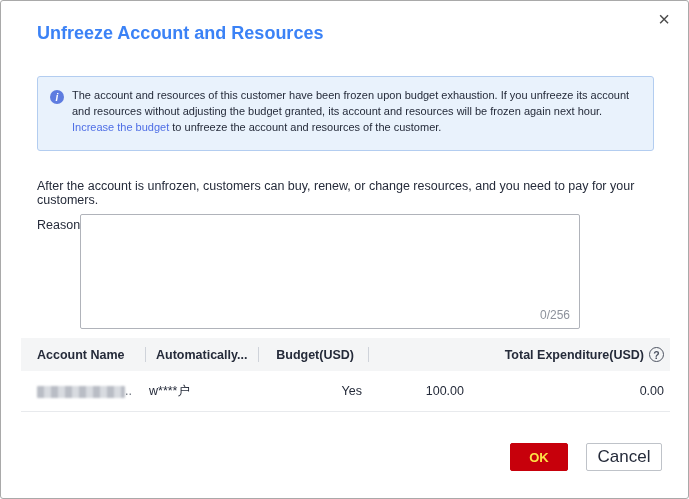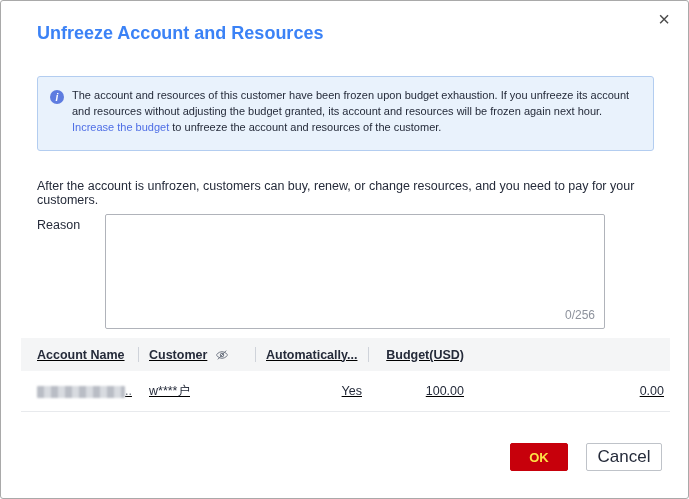--- a/index.html
+++ b/index.html
@@ -35,32 +35,32 @@
   }
   .link { color:#4e6ee5; text-decoration:none; cursor:pointer; }
   .description {
     position:absolute; left:36px; top:178px; width:630px;
     font-size:12.5px; color:#252b3a;
   }
   .reason-label {
     position:absolute; left:36px; top:217px;
     font-size:12.5px; color:#252b3a;
   }
-  .reason-wrap { position:absolute; left:104px; top:213px; width:500px; height:115px; }
+  .reason-wrap { position:absolute; left:79px; top:213px; width:500px; height:115px; }
   .reason-textarea {
     width:100%; height:100%; resize:none; outline:none;
     border:1px solid #b0b3ba; border-radius:2px;
     padding:8px 10px; font-size:12.5px; color:#252b3a;
     font-family:"Liberation Sans", sans-serif;
   }
   .char-counter {
     position:absolute; right:10px; bottom:7px;
     font-size:12px; color:#8d929c; pointer-events:none;
   }
-  .table { position:absolute; left:20px; top:337px; width:649px; font-size:12.5px;text-decoration:underline; }
+  .table { position:absolute; left:20px; top:337px; width:649px; font-size:12.5px; }
   .thead { display:flex; align-items:center; height:33px; background:#f4f5f6; color:#252b3a; font-weight:bold; }
   .trow  { display:flex; align-items:center; height:41px; background:#fff; color:#252b3a; border-bottom:1px solid #e8eaed; }
   .c1 { flex:0 0 117px; padding-left:16px; text-align:left; }
   .c2 { flex:0 0 110px; padding-left:11px; text-align:left; }
   .c3 { flex:0 0 113px; padding-left:11px; text-align:left;margin-left:7px; }
   .c4 { flex:0 0 110px; padding-right:14px; text-align:right; }
   .c5 { flex:1 1 auto;  padding-right:6px;  text-align:right; }
   .c3v { text-align:right; padding-right:6px; padding-left:0; }
   .th { position:relative; height:100%; display:flex; align-items:center; }
   .th.c4, .th.c5 { justify-content:flex-end; }
@@ -115,35 +115,29 @@
   <div class="reason-wrap">
     <textarea class="reason-textarea" style=""></textarea>
     <span class="char-counter">0/256</span>
   </div>
 
   <div class="table">
     <div class="thead">
       <div class="th c1">
         <span>Account Name</span>
       </div>
-      <div class="th c2">
-        <span>Customer</span>
-        <span class="eye-icon">
-          <svg width="14" height="14" viewBox="0 0 16 16">
-            <path d="M1.5 8s2.6-3.8 6.5-3.8S14.5 8 14.5 8s-2.6 3.8-6.5 3.8S1.5 8 1.5 8z" fill="none" stroke="#6b7280" stroke-width="1.1"></path>
-            <circle cx="8" cy="8" r="2" fill="none" stroke="#6b7280" stroke-width="1.1"></circle>
-            <line x1="3.2" y1="13" x2="12.8" y2="3" stroke="#6b7280" stroke-width="1.1"></line>
-          </svg>
-        </span>
-      </div>
       <div class="th c3">
         <span>Automatically...</span>
       </div>
       <div class="th c4">
         <span>Budget(USD)</span>
+      </div>
+      <div class="th c5">
+        <span>Total Expenditure(USD)</span>
+        <span class="help-icon">?</span>
       </div>
     </div>
     <div class="trow">
       <div class="c1">
         <span class="redacted"></span><span class="suffix">..</span>
       </div>
       <div class="c2">w****户</div>
       <div class="c3 c3v">Yes</div>
       <div class="c4">100.00</div>
       <div class="c5">0.00</div>

